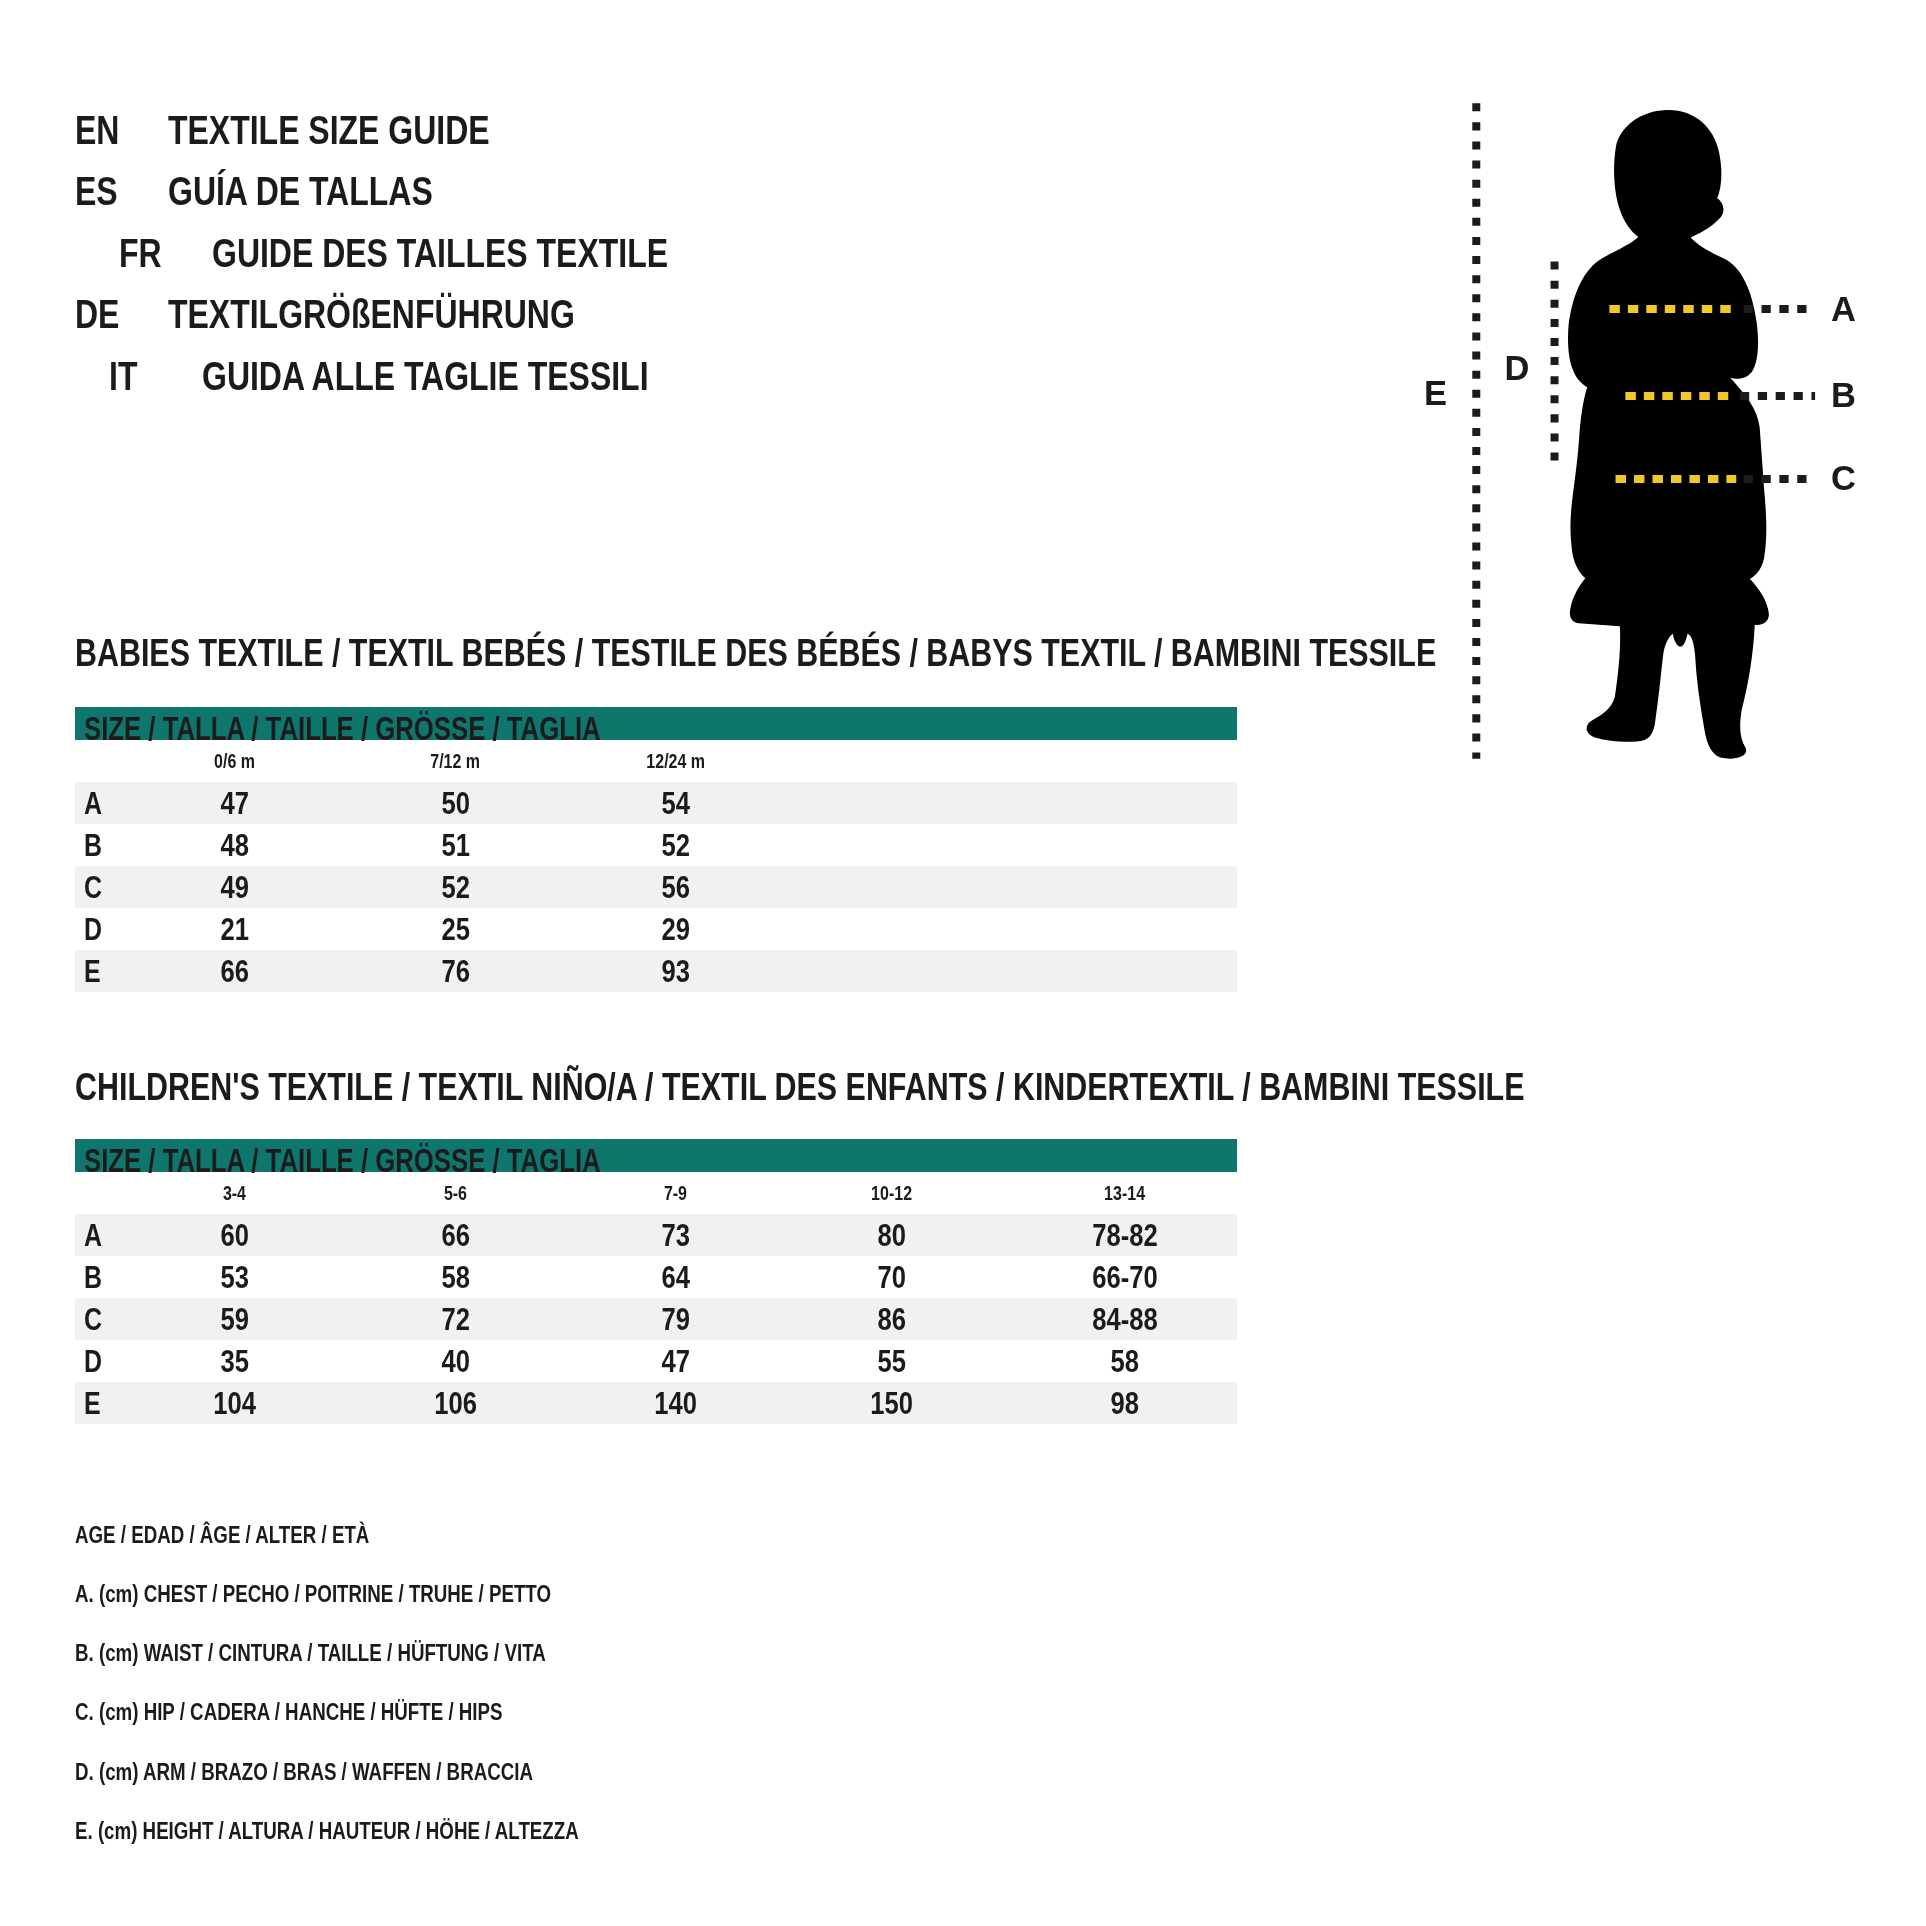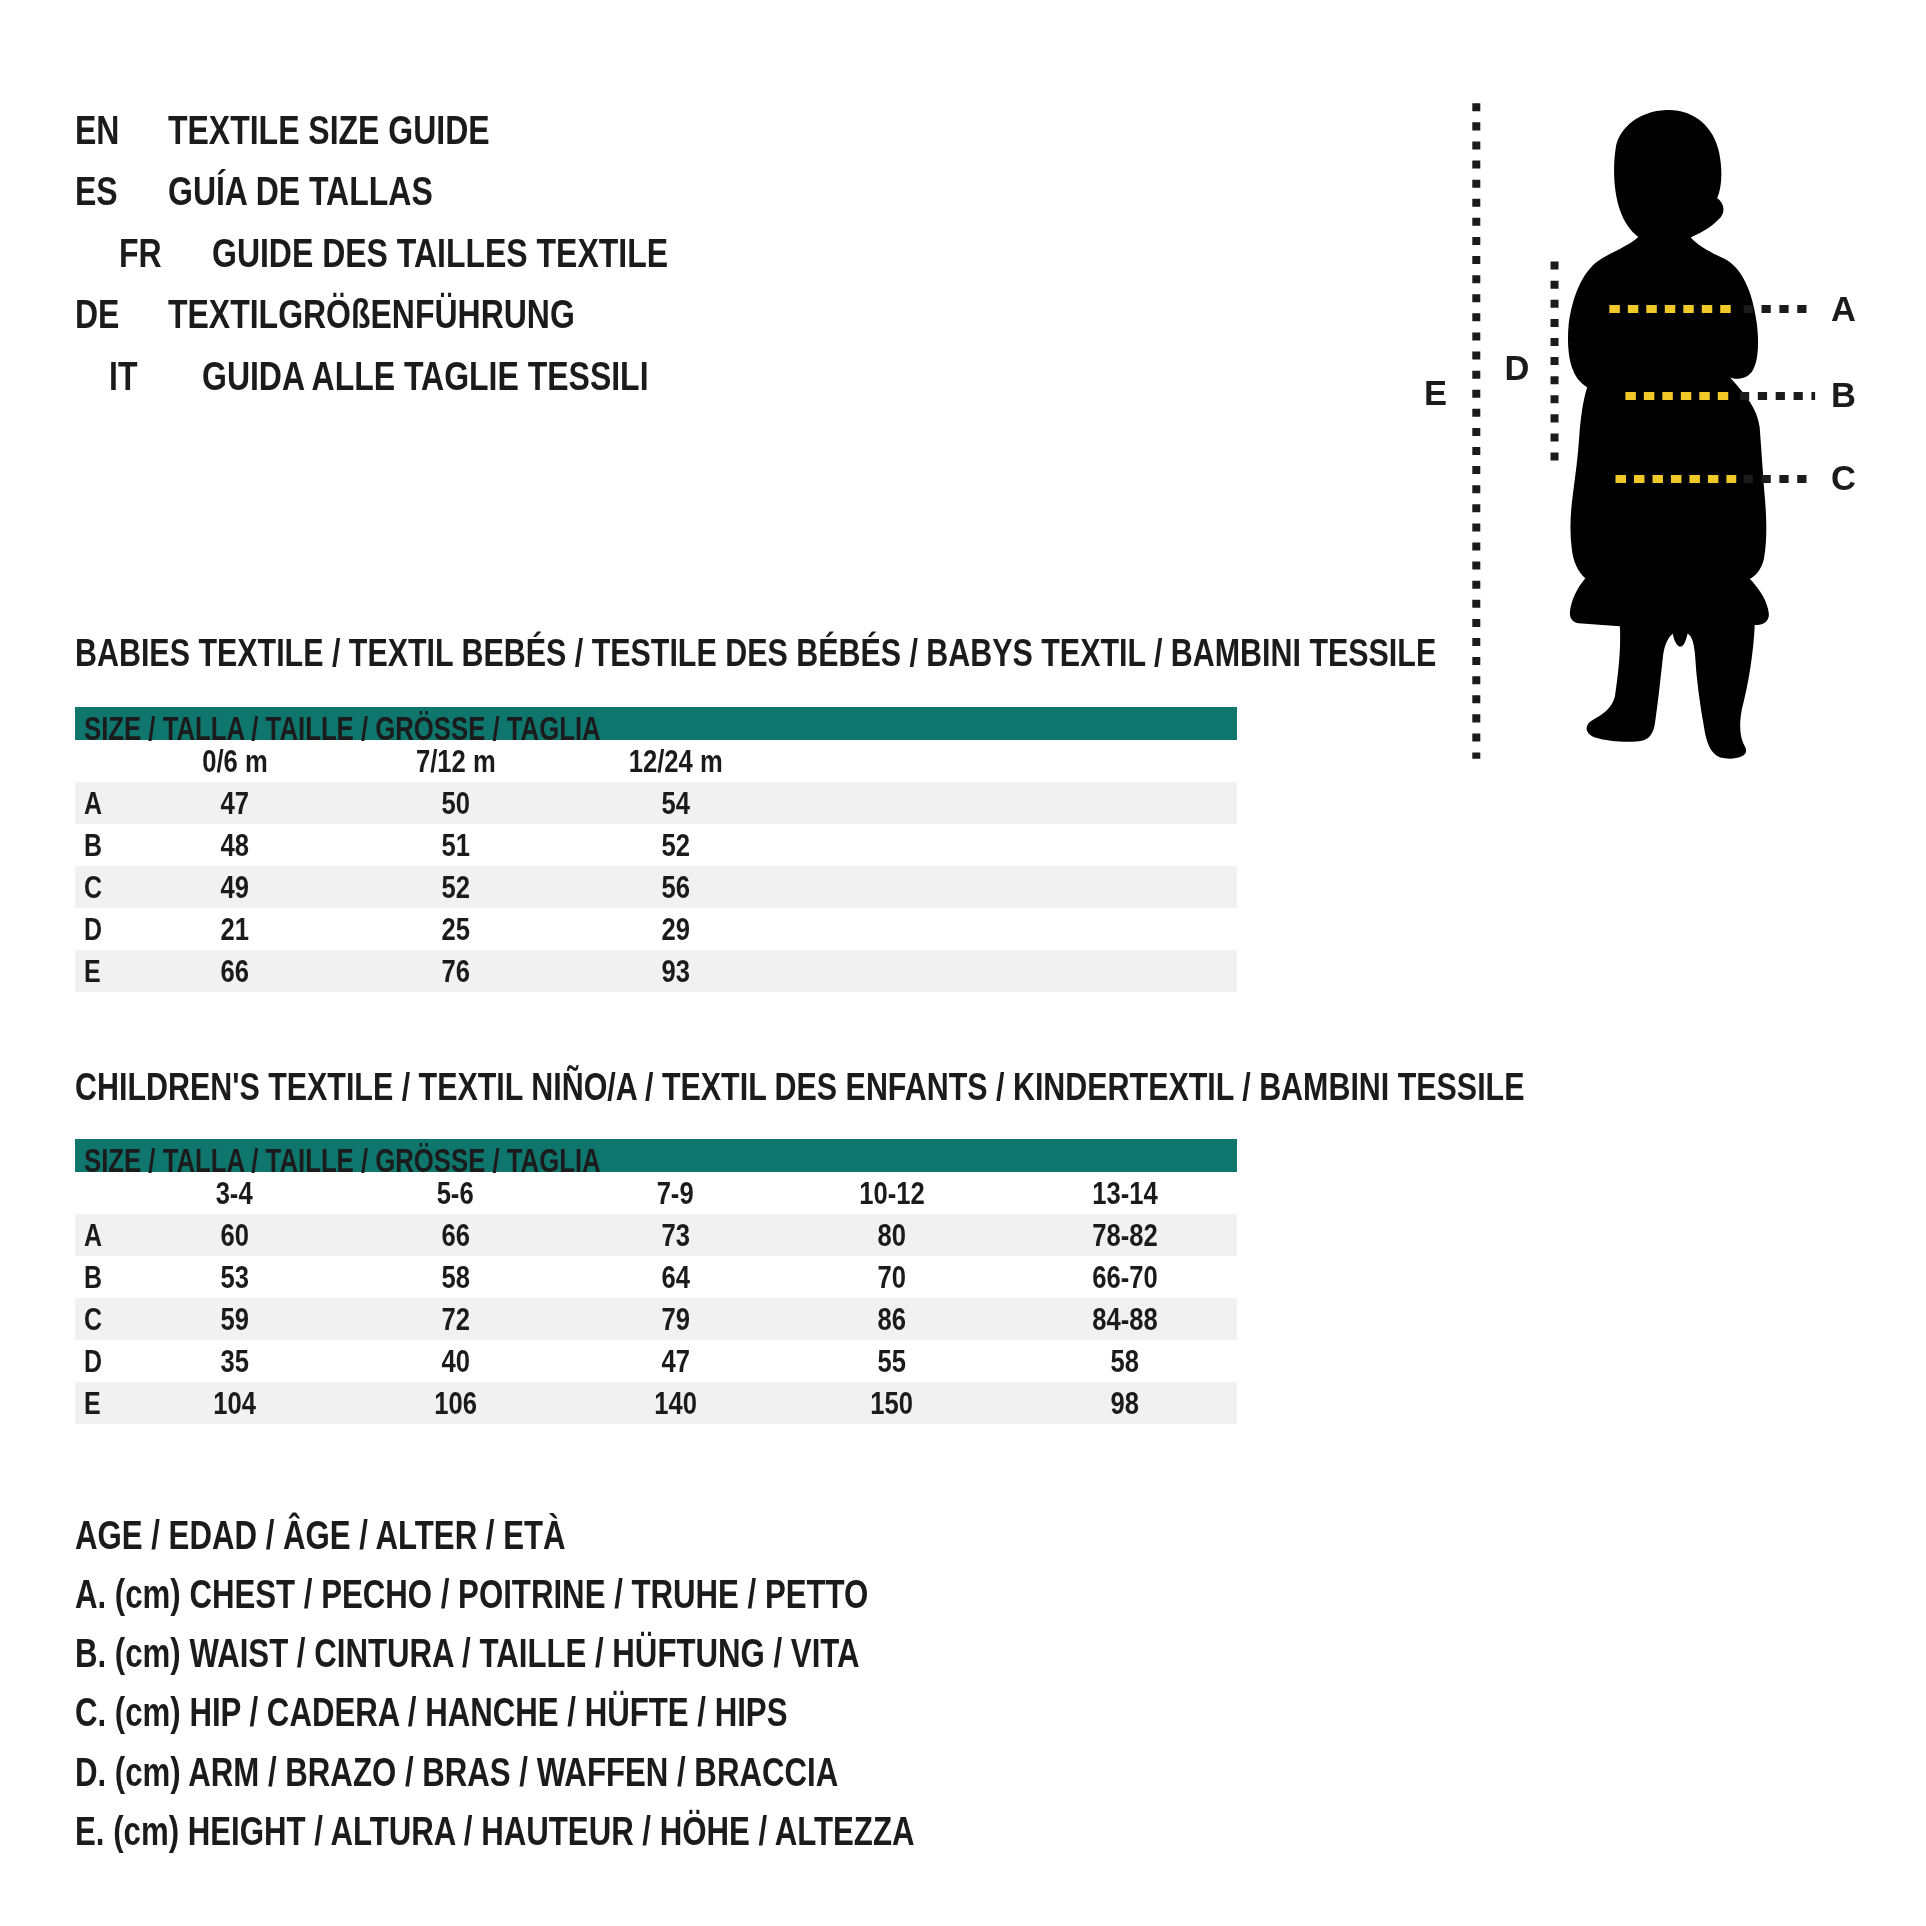--- a/index.html
+++ b/index.html
@@ -15,29 +15,29 @@
   .lang-row{position:absolute;left:0;width:1232px;height:62px;line-height:62px;font-size:41px;}
   .lang-code{position:absolute;left:75px;}
   .lang-label{position:absolute;left:168px;}
 
   
   .sec-heading{position:absolute;left:75px;font-size:39px;line-height:39px;white-space:nowrap;}
 
   
   .tbl{position:absolute;left:75px;width:1162px;}
   .size-bar{position:relative;height:33px;line-height:44px;background:#0f766e;font-size:33px;padding-left:8.6px;box-sizing:border-box;}
-  .thead{position:relative;height:42px;line-height:42px;font-size:32px;}
+  .thead{position:relative;height:42px;line-height:42px;font-size:20px;}
   .trow{position:relative;height:42px;line-height:42px;font-size:32px;}
   .alt{background:#f1f1f1;}
   .rlabel{position:absolute;left:8.6px;top:0;}
   .cell{position:absolute;top:0;width:185px;text-align:center;}
   .c1{left:67px;} .c2{left:288px;} .c3{left:508px;} .c4{left:724px;} .c5{left:957px;}
 
   
-  .legend-line{position:absolute;left:75px;font-size:40px;line-height:36px;white-space:nowrap;}
+  .legend-line{position:absolute;left:75px;font-size:24px;line-height:36px;white-space:nowrap;}
 
   
   .figure-svg{position:absolute;left:1411px;top:92px;width:515px;height:678px;}
   .fig-label{font-family:"Liberation Sans","DejaVu Sans",sans-serif;font-weight:bold;font-size:56px;fill:#1b1b1b;}
 </style>
 </head>
 <body>
 
 <div class="page">
 

